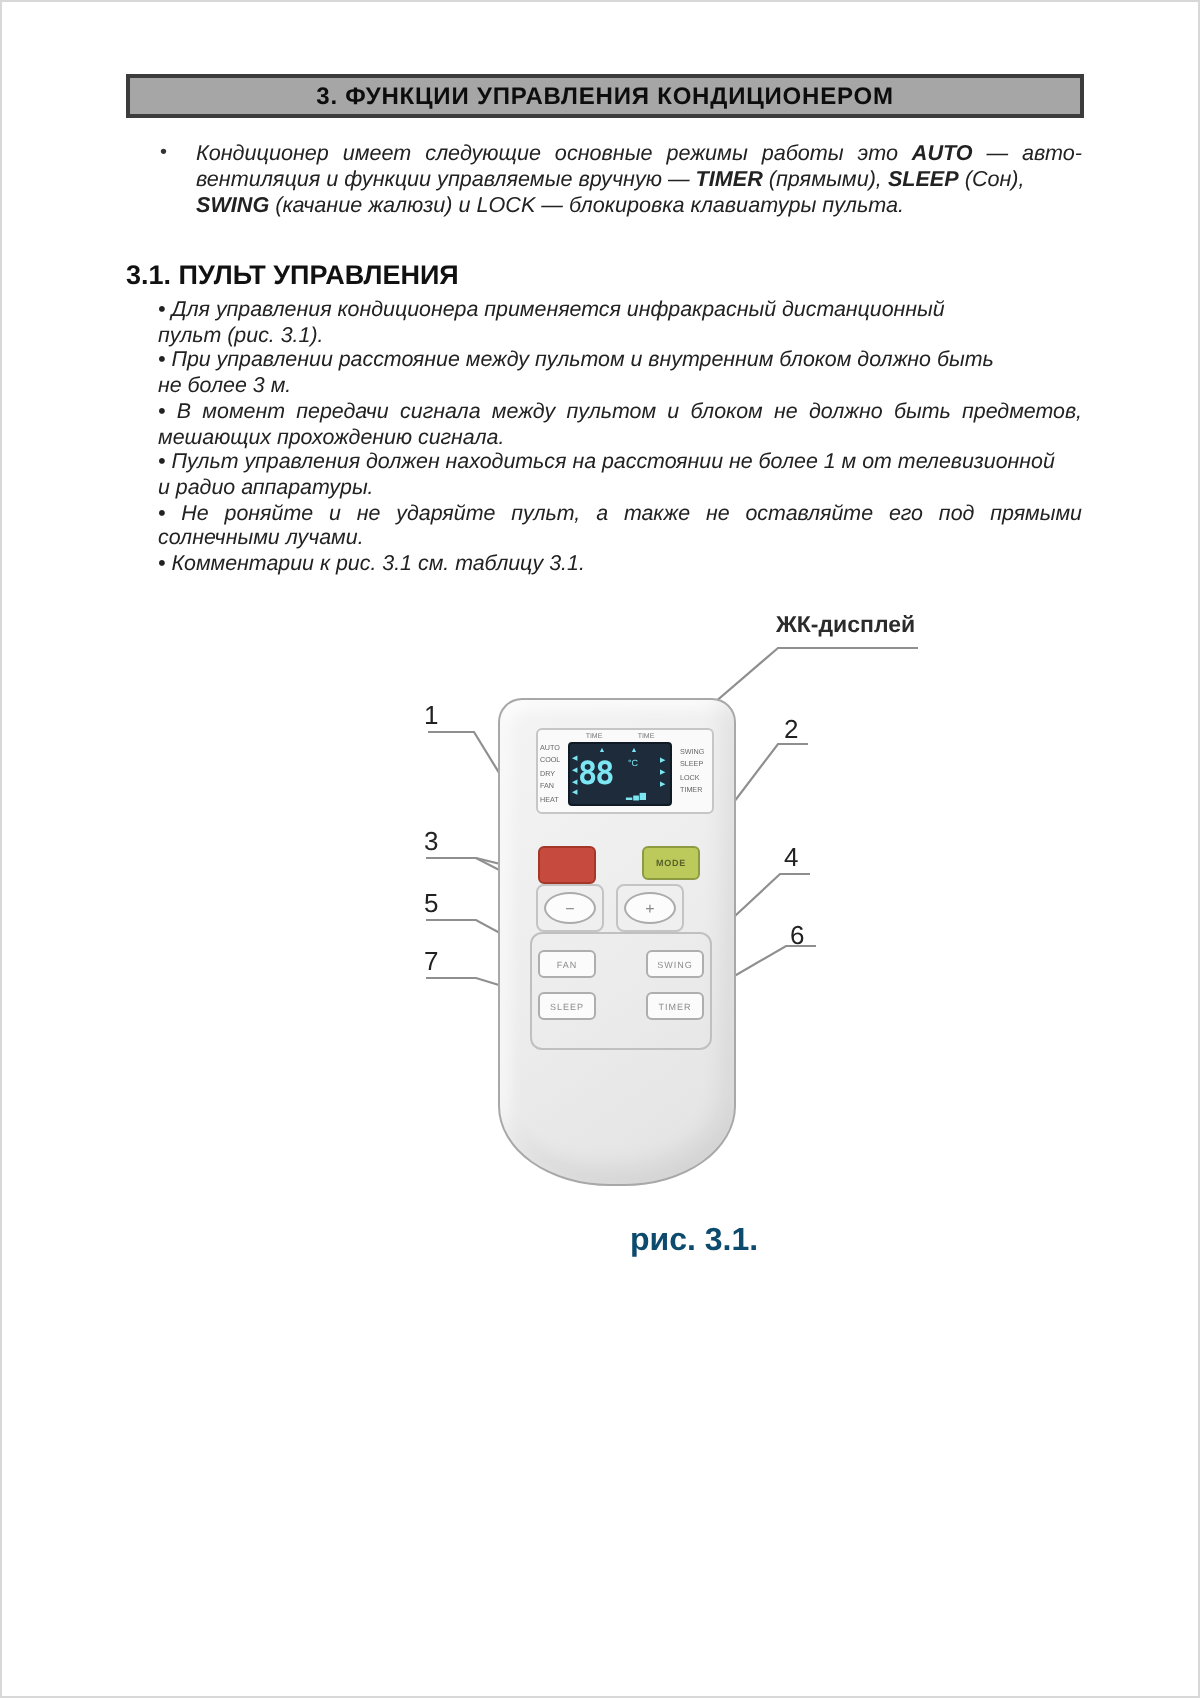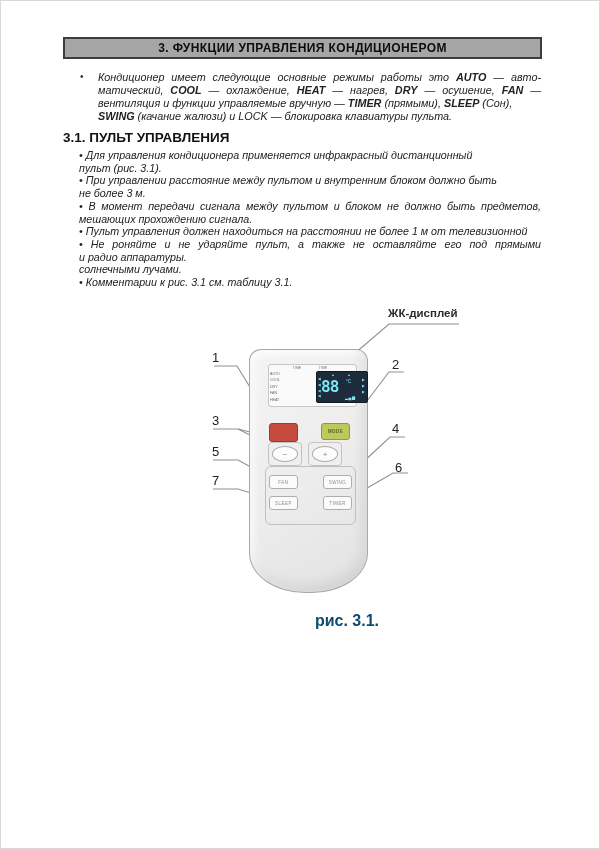--- a/index.html
+++ b/index.html
@@ -88,38 +88,37 @@
 <div class="page">
 
   <div class="header-box" style="background: rgb(166, 166, 166); justify-content: center;">
     <span>3. ФУНКЦИИ УПРАВЛЕНИЯ КОНДИЦИОНЕРОМ</span>
   </div>
 
   <div class="intro">
     <span class="intro-bullet">•</span>
     <div class="intro-text">
         <div class="tline stretch"><span>Кондиционер имеет следующие основные режимы работы это </span><span class="b">AUTO</span><span> — авто-</span></div>
-        <div class="tline stretch"><span>матический, </span><span class="b">COOL</span><span> — охлаждение, </span><span class="b">HEAT</span><span> — нагрев, </span><span class="b">DRY</span><span> — осушение, </span><span class="b">FAN</span><span> —</span></div>
         <div class="tline"><span>вентиляция и функции управляемые вручную — </span><span class="b">TIMER</span><span> (прямыми), </span><span class="b">SLEEP</span><span> (Сон),</span></div>
         <div class="tline"><span class="b">SWING</span><span> (качание жалюзи) и LOCK — блокировка клавиатуры пульта.</span></div>
       </div>
   </div>
 
   <div class="section-title">3.1. ПУЛЬТ УПРАВЛЕНИЯ</div>
 
   <div class="bullet-list">
       <div class="tline">• Для управления кондиционера применяется инфракрасный дистанционный</div>
       <div class="tline">пульт (рис. 3.1).</div>
       <div class="tline">• При управлении расстояние между пультом и внутренним блоком должно быть</div>
       <div class="tline">не более 3 м.</div>
       <div class="tline stretch">• В момент передачи сигнала между пультом и блоком не должно быть предметов,</div>
       <div class="tline">мешающих прохождению сигнала.</div>
       <div class="tline">• Пульт управления должен находиться на расстоянии не более 1 м от телевизионной</div>
+      <div class="tline">и радио аппаратуры.</div>
       <div class="tline stretch">• Не роняйте и не ударяйте пульт, а также не оставляйте его под прямыми</div>
-      <div class="tline">и радио аппаратуры.</div>
       <div class="tline">солнечными лучами.</div>
       <div class="tline">• Комментарии к рис. 3.1 см. таблицу 3.1.</div>
     </div>
 
   <div class="diagram">
 
     <svg class="leader-svg" viewBox="0 0 600 305">
       <polyline points="458,23 388,23 331,72" fill="none" stroke="#8f8f8f" stroke-width="1.1"></polyline>
       <polyline points="213,65 236,65 271,122" fill="none" stroke="#8f8f8f" stroke-width="1.1"></polyline>
       <polyline points="403,71 388,71 347,125" fill="none" stroke="#8f8f8f" stroke-width="1.1"></polyline>
@@ -154,21 +153,21 @@
             <div>FAN</div>
             <div>HEAT</div>
           </div>
         <div class="mini-col" style="left:71px;top:8px;width:17px;">
             <div>SWING</div>
             <div>SLEEP</div>
             <div>LOCK</div>
             <div>TIMER</div>
           </div>
 
-        <div class="lcd" style="background: rgb(29, 43, 58); color: rgb(124, 230, 242); margin-left: 32px;">
+        <div class="lcd" style="background: rgb(29, 43, 58); color: rgb(124, 230, 242);">
           <div class="marks-top">
               <div>▲</div>
               <div>▲</div>
             </div>
           <div class="marks-left">
               <div>◀</div>
               <div>◀</div>
               <div>◀</div>
               <div>◀</div>
             </div>

